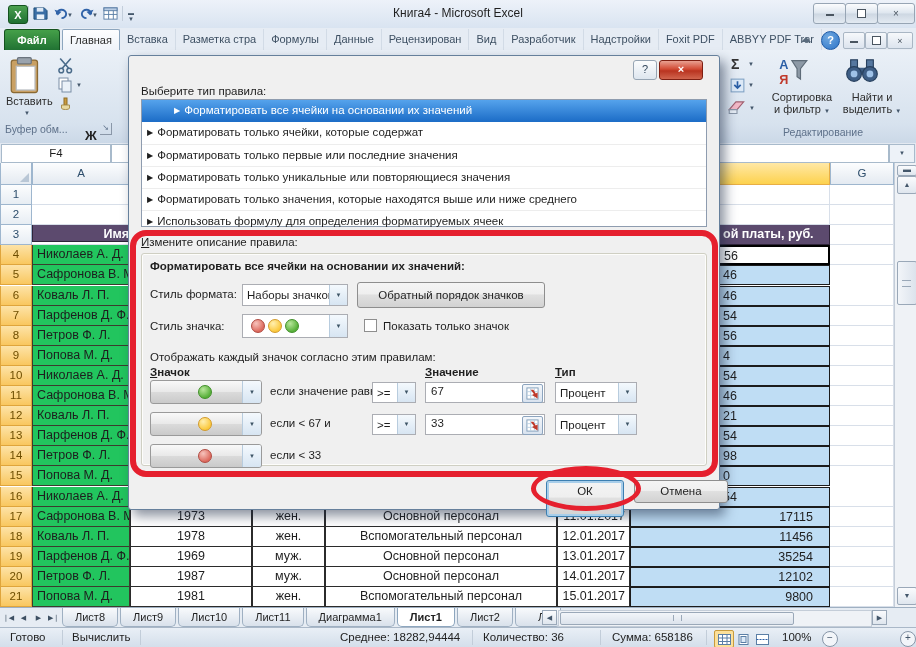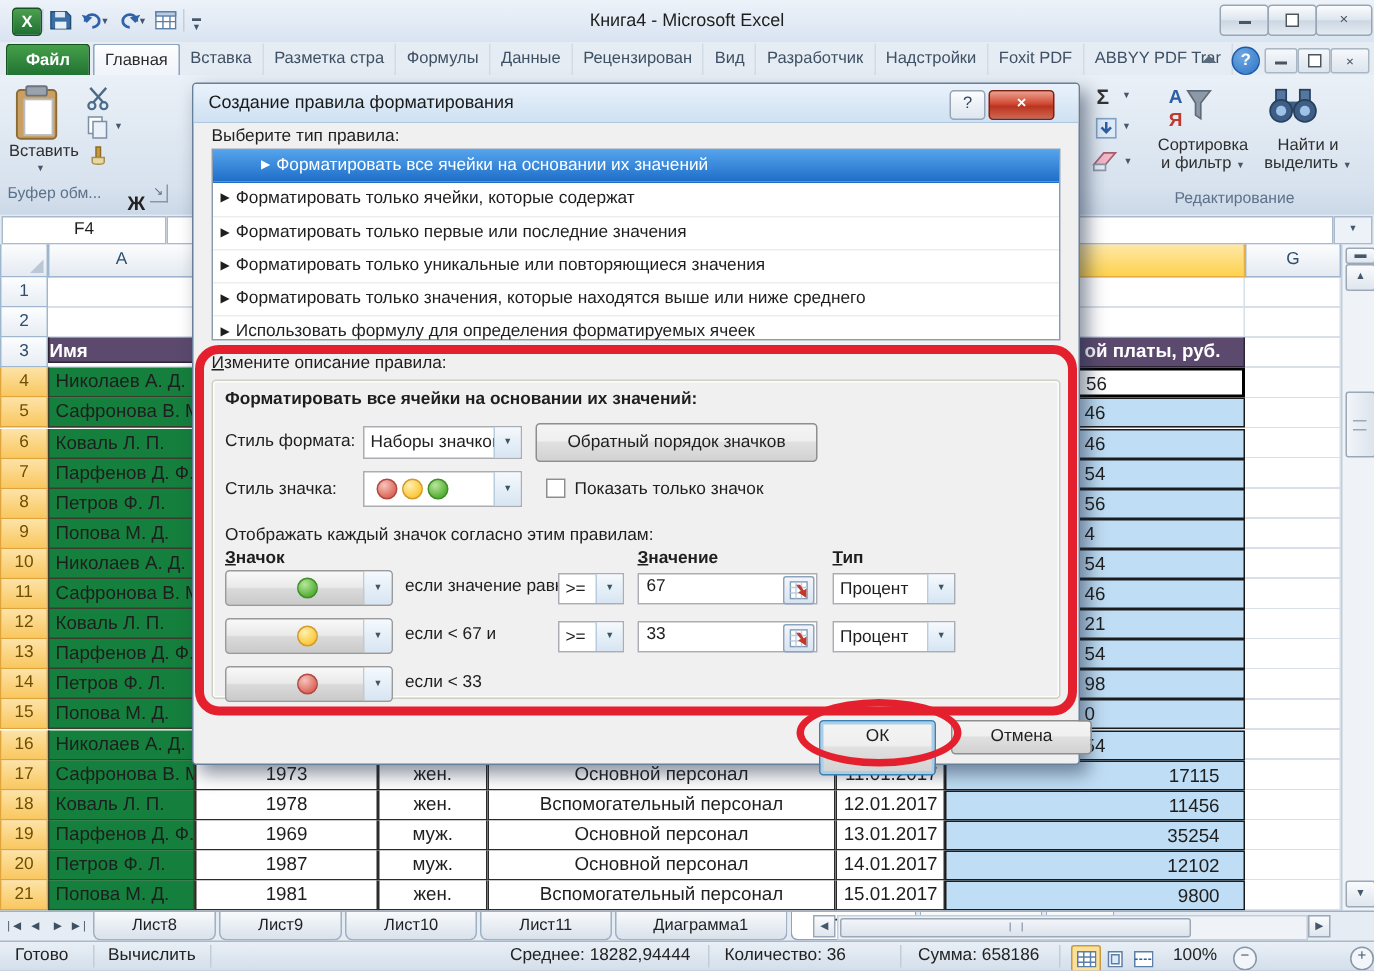--- a/index.html
+++ b/index.html
@@ -66,21 +66,21 @@
     text-align:center;line-height:20px;font-size:11.5px;color:#2E4E6C;}
   .chead.sel{background:linear-gradient(#FFE8A6,#FDD24E);border-color:#E8AE45;}
   .corner{position:absolute;left:0;top:163px;width:32px;height:22px;box-sizing:border-box;
     background:linear-gradient(#FCFDFE,#E4EAF1);border:1px solid #9EB6CE;border-top:none;}
   .corner:after{content:"";position:absolute;right:2px;bottom:2px;
     border-left:9px solid transparent;border-bottom:9px solid #B9C7D6;}
   .rh{position:absolute;left:0;width:32px;box-sizing:border-box;background:linear-gradient(#FCFDFE,#E7EDF3);
     border:1px solid #9EB6CE;border-top:none;text-align:center;font-size:11.5px;color:#2E4E6C;}
   .rh.sel{background:linear-gradient(#FDE3A7,#F9C75F);border-color:#DFA53C;color:#6E4E00;}
   .cell{position:absolute;box-sizing:border-box;font-size:12.5px;overflow:hidden;white-space:nowrap;}
-  .cname{background:#15803d;border:1px solid #3C3C2E;border-top:none;padding-left:4px;}
+  .cname{background:#22c55e;border:1px solid #3C3C2E;border-top:none;padding-left:4px;}
   .c3{background:#5C4A6E;color:#fff;font-weight:bold;border:1px solid #2E2438;border-top:none;}
   .csal{background:#BFDDF4;border:1px solid #1C1C1C;}
   .csal.active{background:#fff;border:2px solid #000;}
   .tail{display:inline-block;padding-left:92px;}
   .salr{display:block;text-align:right;padding-right:16px;}
   .cwhite{background:#fff;border:1px solid #2B2B2B;border-top:none;text-align:center;}
   .ce{text-align:right;padding-right:4px;}
   .vline{position:absolute;width:1px;background:#D8DFE9;}
 
   
@@ -89,21 +89,21 @@
     border:1px solid #9AA8B8;border-radius:2px;text-align:center;color:#44576B;}
   .thumb{position:absolute;left:2px;width:18px;background:linear-gradient(90deg,#F2F5F9,#DCE3EC);
     border:1px solid #9AA8B8;border-radius:2px;}
   .grip{position:absolute;left:4px;top:50%;width:9px;height:5px;margin-top:-3px;
     border-top:1px solid #9AA8B8;border-bottom:1px solid #9AA8B8;}
 
   
   .tabsrow{position:absolute;left:0;top:607px;width:916px;height:20px;background:#E6ECF3;border-top:1px solid #9FB0C2;}
   .navb{position:absolute;top:3px;width:13px;height:14px;text-align:center;font-size:7px;color:#3E5063;line-height:14px;}
   #stabs{position:absolute;left:62px;top:0;height:19px;display:flex;}
-  .stab{padding:0 25px;line-height:18px;font-size:11px;color:#1F1F1F;
+  .stab{padding:0 12px;line-height:18px;font-size:11px;color:#1F1F1F;
     background:linear-gradient(#F8FAFC,#D9E1EB);border:1px solid #9FB0C2;border-top:none;
     border-radius:0 0 5px 5px;margin-right:2px;white-space:nowrap;}
   .stab.active{background:#fff;font-weight:bold;border-color:#8DA6BE;}
   .stab.cut{width:20px;padding:0 2px 0 22px;overflow:hidden;}
   .htrack{position:absolute;left:558px;top:2px;width:312px;height:15px;background:#EFF2F6;border:1px solid #C4CDD8;}
   .hthumb{position:absolute;left:1px;top:1px;width:232px;height:11px;background:linear-gradient(#F2F5F9,#DCE3EC);
     border:1px solid #9AA8B8;border-radius:2px;}
   .hgrip{position:absolute;left:50%;top:2px;width:7px;height:6px;margin-left:-4px;
     border-left:1px solid #9AA8B8;border-right:1px solid #9AA8B8;}
   .hbtn{position:absolute;top:2px;width:15px;height:15px;background:linear-gradient(#FAFBFD,#DFE6EE);
@@ -340,21 +340,21 @@
   <div class="chead" style="left:130px;width:500px"></div>
   <div class="chead sel" style="left:630px;width:200px"></div>
   <div class="chead" style="left:830px;width:64px">G</div>
   <div class="vline" style="left:129px;top:185px;height:40px"></div>
   <div class="vline" style="left:829px;top:185px;height:40px"></div>
   <div class="vline" style="left:893px;top:185px;height:422px"></div>
   <div id="cells">
       <div class="rh" style="top: 185px; height: 20.1px; line-height: 19.1px;">1</div>
       <div class="rh" style="top: 205.1px; height: 20.1px; line-height: 19.1px;">2</div>
       <div class="rh" style="top: 225.2px; height: 20.1px; line-height: 19.1px;">3</div>
-      <div class="cell c3" style="left: 32px; top: 225.2px; width: 98px; height: 17px; line-height: 19.1px; text-align: left;">Имя</div>
+      <div class="cell c3" style="left: 32px; top: 225.2px; width: 98px; height: 17px; line-height: 19.1px; text-align: right;">Имя</div>
       <div class="cell c3" style="left: 630px; top: 225.2px; width: 200px; height: 20.1px; line-height: 19.1px;"><span class="tail">ой платы, руб.</span></div>
       <div class="rh sel" style="top: 245.3px; height: 20.1px; line-height: 19.1px;">4</div>
       <div class="cell cname" style="left: 32px; top: 245.3px; width: 98px; height: 20.1px; line-height: 19.1px;">Николаев А. Д.</div>
       <div class="cell csal active" style="left: 630px; top: 245.3px; width: 200px; height: 20.1px; line-height: 18.1px;"><span class="tail">56</span></div>
       <div class="rh sel" style="top: 265.4px; height: 20.1px; line-height: 19.1px;">5</div>
       <div class="cell cname" style="left: 32px; top: 265.4px; width: 98px; height: 20.1px; line-height: 19.1px;">Сафронова В. М.</div>
       <div class="cell csal" style="left: 630px; top: 265.4px; width: 200px; height: 20.1px; line-height: 18.1px;"><span class="tail">46</span></div>
       <div class="rh sel" style="top: 285.5px; height: 20.1px; line-height: 19.1px;">6</div>
       <div class="cell cname" style="left: 32px; top: 285.5px; width: 98px; height: 20.1px; line-height: 19.1px;">Коваль Л. П.</div>
       <div class="cell csal" style="left: 630px; top: 285.5px; width: 200px; height: 20.1px; line-height: 18.1px;"><span class="tail">46</span></div>
@@ -438,21 +438,20 @@
   <div class="vscroll">
     <div class="sbtn" style="top:2px;height:9px;line-height:7px;font-size:8px">▬</div>
     <div class="sbtn" style="top:13px;height:16px;line-height:15px;font-size:7px">▲</div>
     <div class="thumb" style="top:98px;height:42px">
         <div class="grip"></div>
       </div>
     <div class="sbtn" style="top:424px;height:16px;line-height:15px;font-size:7px">▼</div>
   </div>
 
   <div class="dialog">
-    <div class="dtitle">Создание правила форматирования</div>
     <div class="dhelp">?</div>
     <div class="dclose">×</div>
 
     <div class="dlabel" style="left:12px;top:29px">Выберите тип правила:</div>
     <div class="listbox" id="rulelist">
         <div class="litem selected"><span class="arr">▶</span>Форматировать все ячейки на основании их значений</div>
         <div class="litem"><span class="arr">▶</span>Форматировать только ячейки, которые содержат</div>
         <div class="litem"><span class="arr">▶</span>Форматировать только первые или последние значения</div>
         <div class="litem"><span class="arr">▶</span>Форматировать только уникальные или повторяющиеся значения</div>
         <div class="litem"><span class="arr">▶</span>Форматировать только значения, которые находятся выше или ниже среднего</div>

